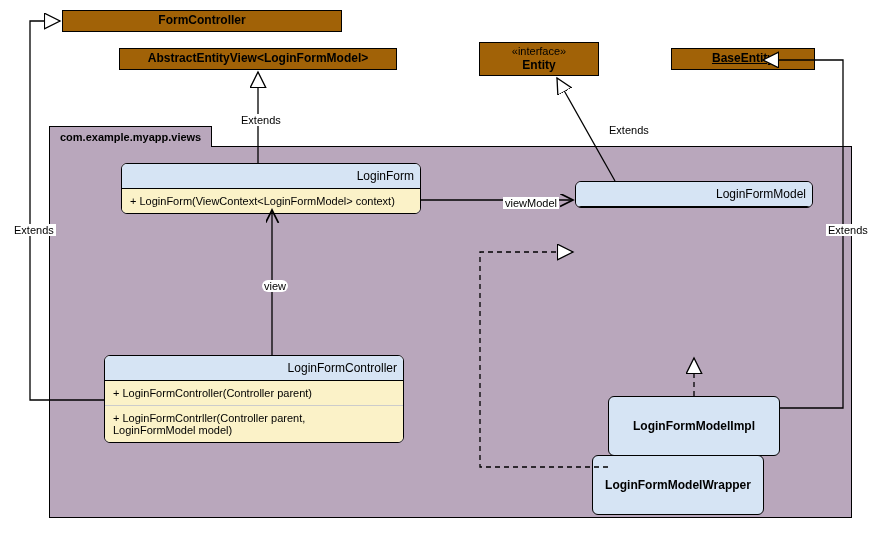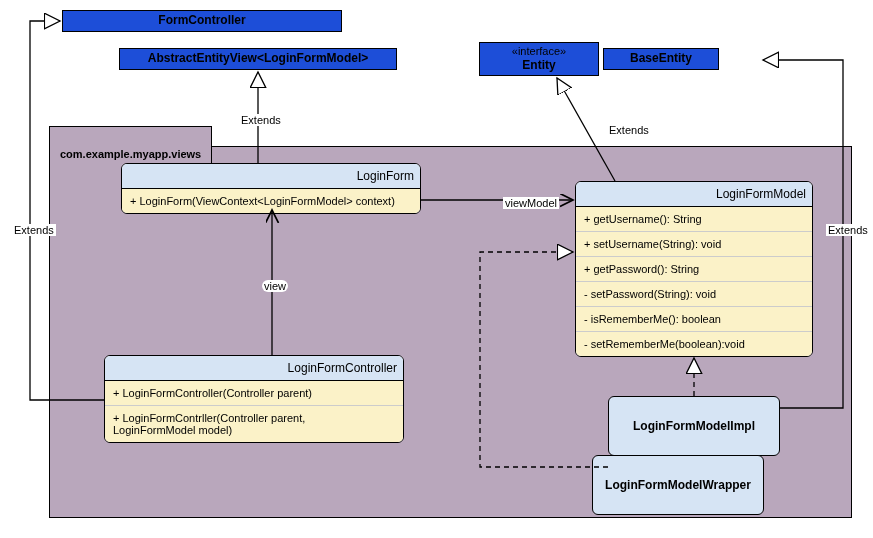--- a/index.html
+++ b/index.html
@@ -6,21 +6,21 @@
   body {
     width: 873px;
     height: 538px;
     background: #fff;
     font-family: Arial, Helvetica, sans-serif;
     position: relative;
     font-size: 11px;
   }
   .ext-box {
     position: absolute;
-    background: #1d4ed8;
+    background: #a16207;
     border: 1px solid #000;
     text-align: center;
     display: flex;
     flex-direction: column;
     align-items: center;
     justify-content: center;
     padding: 4px 20px;
     line-height: 1.3;
   }
   .ext-box .title { font-weight: bold; font-size: 12px; }
@@ -28,21 +28,21 @@
   .package {
     position: absolute;
     background: #b9a7bc;
     border: 1px solid #000;
   }
   .package-tab {
     position: absolute;
     background: #b9a7bc;
     border: 1px solid #000;
     border-bottom: none;
-    padding: 21px 10px;
+    padding: 4px 10px;
     font-weight: bold;
     font-size: 11px;
     top: -21px;
     left: -1px;
   }
   .uml-class {
     position: absolute;
     border: 1px solid #000;
     background: #fff;
     border-radius: 6px;
@@ -103,21 +103,21 @@
 
 <div class="ext-box" style="left:119px; top:48px; width:278px; height:22px;">
   <span class="title">AbstractEntityView&lt;LoginFormModel&gt;</span>
 </div>
 
 <div class="ext-box" style="left:479px; top:42px; width:120px; height:34px;">
   <span class="stereo">«interface»</span>
   <span class="title">Entity</span>
 </div>
 
-<div class="ext-box" style="left:603px; top:48px; width:116px; height:22px;">
+<div class="ext-box" style="left:671px; top:48px; width:144px; height:22px;text-decoration:underline;">
   <span class="title">BaseEntity</span>
 </div>
 
 <div class="package" style="left:49px; top:146px; width:803px; height:372px;">
   <div class="package-tab">
     <span>com.example.myapp.views</span>
   </div>
 </div>
 
 <div class="uml-class" style="left:121px; top:163px; width:300px;">
@@ -136,28 +136,20 @@
   <div class="uml-body">
     <div class="uml-row">+ LoginFormController(Controller parent)</div>
     <div class="uml-row">+ LoginFormContrller(Controller parent,
        LoginFormModel model)</div>
   </div>
 </div>
 
 <div class="uml-class" style="left:575px; top:181px; width:238px;">
   <div class="uml-header">
     <span>LoginFormModel</span>
-  </div>
-  <div class="uml-body">
-    <div class="uml-row">+ getUsername(): String</div>
-    <div class="uml-row">+ setUsername(String): void</div>
-    <div class="uml-row">+ getPassword(): String</div>
-    <div class="uml-row">- setPassword(String): void</div>
-    <div class="uml-row">- isRememberMe(): boolean</div>
-    <div class="uml-row">- setRememberMe(boolean):void</div>
   </div>
 </div>
 
 <div class="small-class" style="left:608px; top:396px; width:172px;">
   <span>LoginFormModelImpl</span>
 </div>
 
 <div class="small-class" style="left:592px; top:455px; width:172px;">
   <span>LoginFormModelWrapper</span>
 </div>

